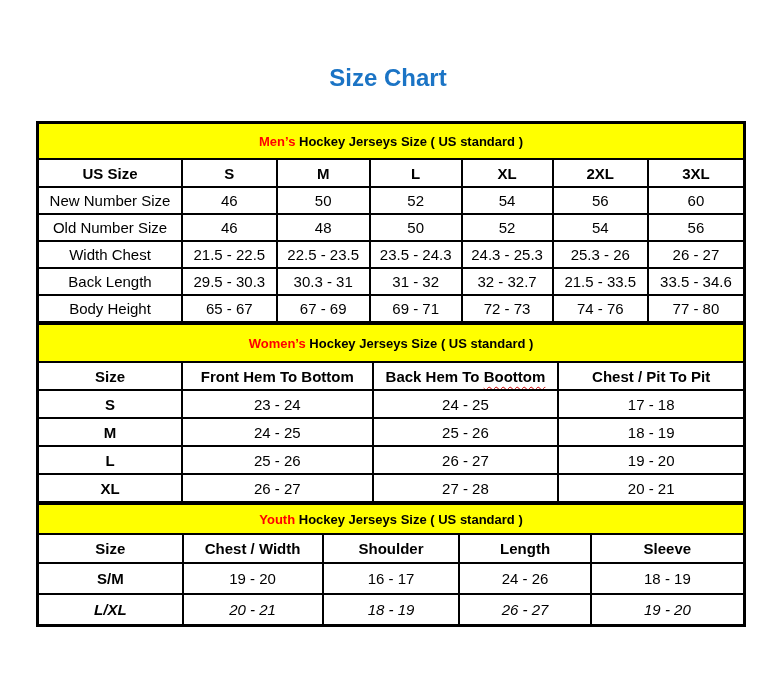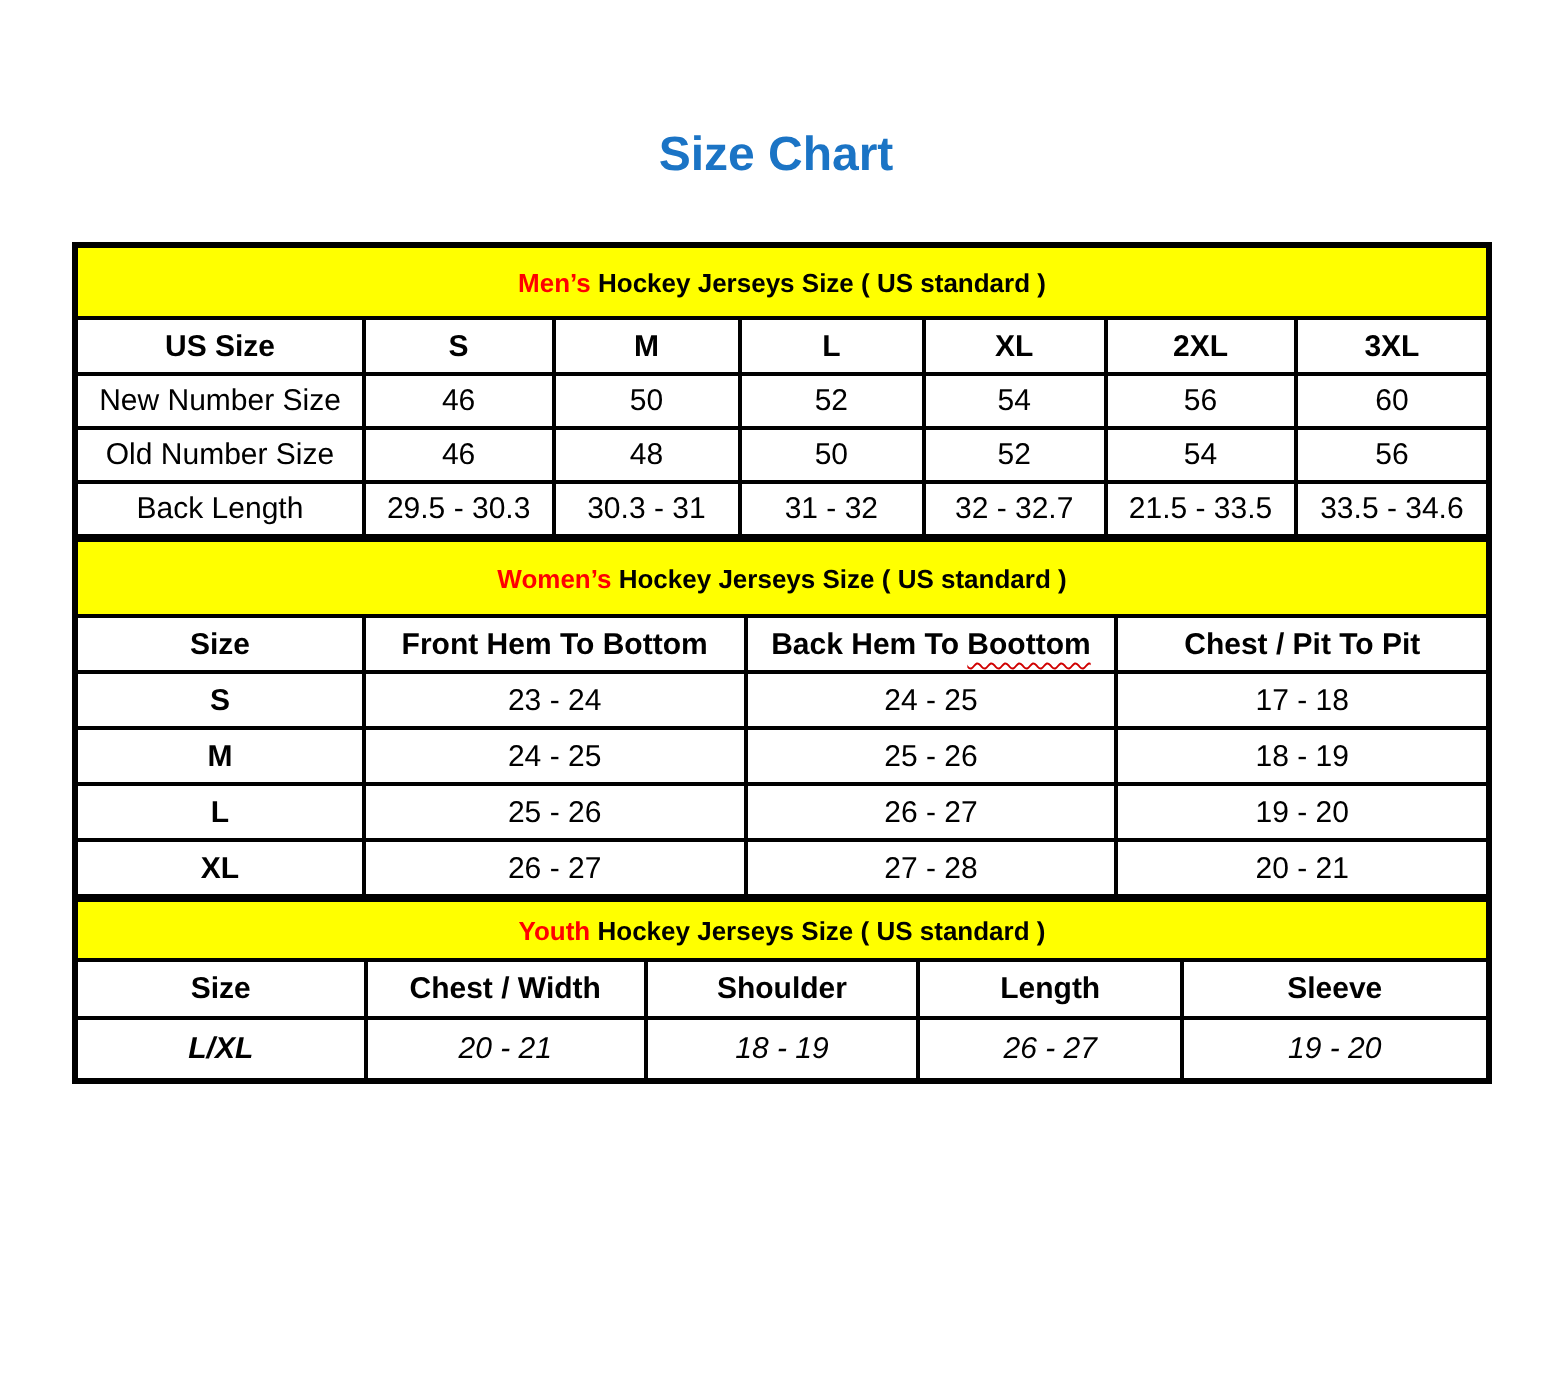--- a/index.html
+++ b/index.html
@@ -102,27 +102,45 @@
           <tr style="height: 27px;">
             <td>Old Number Size</td>
             <td>46</td>
             <td>48</td>
             <td>50</td>
             <td>52</td>
             <td>54</td>
             <td>56</td>
           </tr>
           <tr style="height: 27px;">
+            <td>Width Chest</td>
+            <td>21.5 - 22.5</td>
+            <td>22.5 - 23.5</td>
+            <td>23.5 - 24.3</td>
+            <td>24.3 - 25.3</td>
+            <td>25.3 - 26</td>
+            <td>26 - 27</td>
+          </tr>
+          <tr style="height: 27px;">
             <td>Back Length</td>
             <td>29.5 - 30.3</td>
             <td>30.3 - 31</td>
             <td>31 - 32</td>
             <td>32 - 32.7</td>
             <td>21.5 - 33.5</td>
             <td>33.5 - 34.6</td>
+          </tr>
+          <tr style="height: 27px;">
+            <td>Body Height</td>
+            <td>65 - 67</td>
+            <td>67 - 69</td>
+            <td>69 - 71</td>
+            <td>72 - 73</td>
+            <td>74 - 76</td>
+            <td>77 - 80</td>
           </tr>
         </tbody>
       </table>
       <table>
         <colgroup>
           <col style="width: 20.4%;">
           <col style="width: 27%;">
           <col style="width: 26.3%;">
           <col style="width: 26.3%;">
         </colgroup>
@@ -174,20 +192,27 @@
           <tr class="band" style="height: 30px;">
             <td colspan="5"><span class="accent">Youth</span><span> Hockey Jerseys Size ( US standard )</span></td>
           </tr>
           <tr class="head" style="height: 29px;">
             <td>Size</td>
             <td>Chest / Width</td>
             <td>Shoulder</td>
             <td>Length</td>
             <td>Sleeve</td>
           </tr>
+          <tr style="height: 31px;">
+            <td class="bold">S/M</td>
+            <td>19 - 20</td>
+            <td>16 - 17</td>
+            <td>24 - 26</td>
+            <td>18 - 19</td>
+          </tr>
           <tr style="height: 31px; font-style: italic;">
             <td class="bold">L/XL</td>
             <td>20 - 21</td>
             <td>18 - 19</td>
             <td>26 - 27</td>
             <td>19 - 20</td>
           </tr>
         </tbody>
       </table>
     </div>

